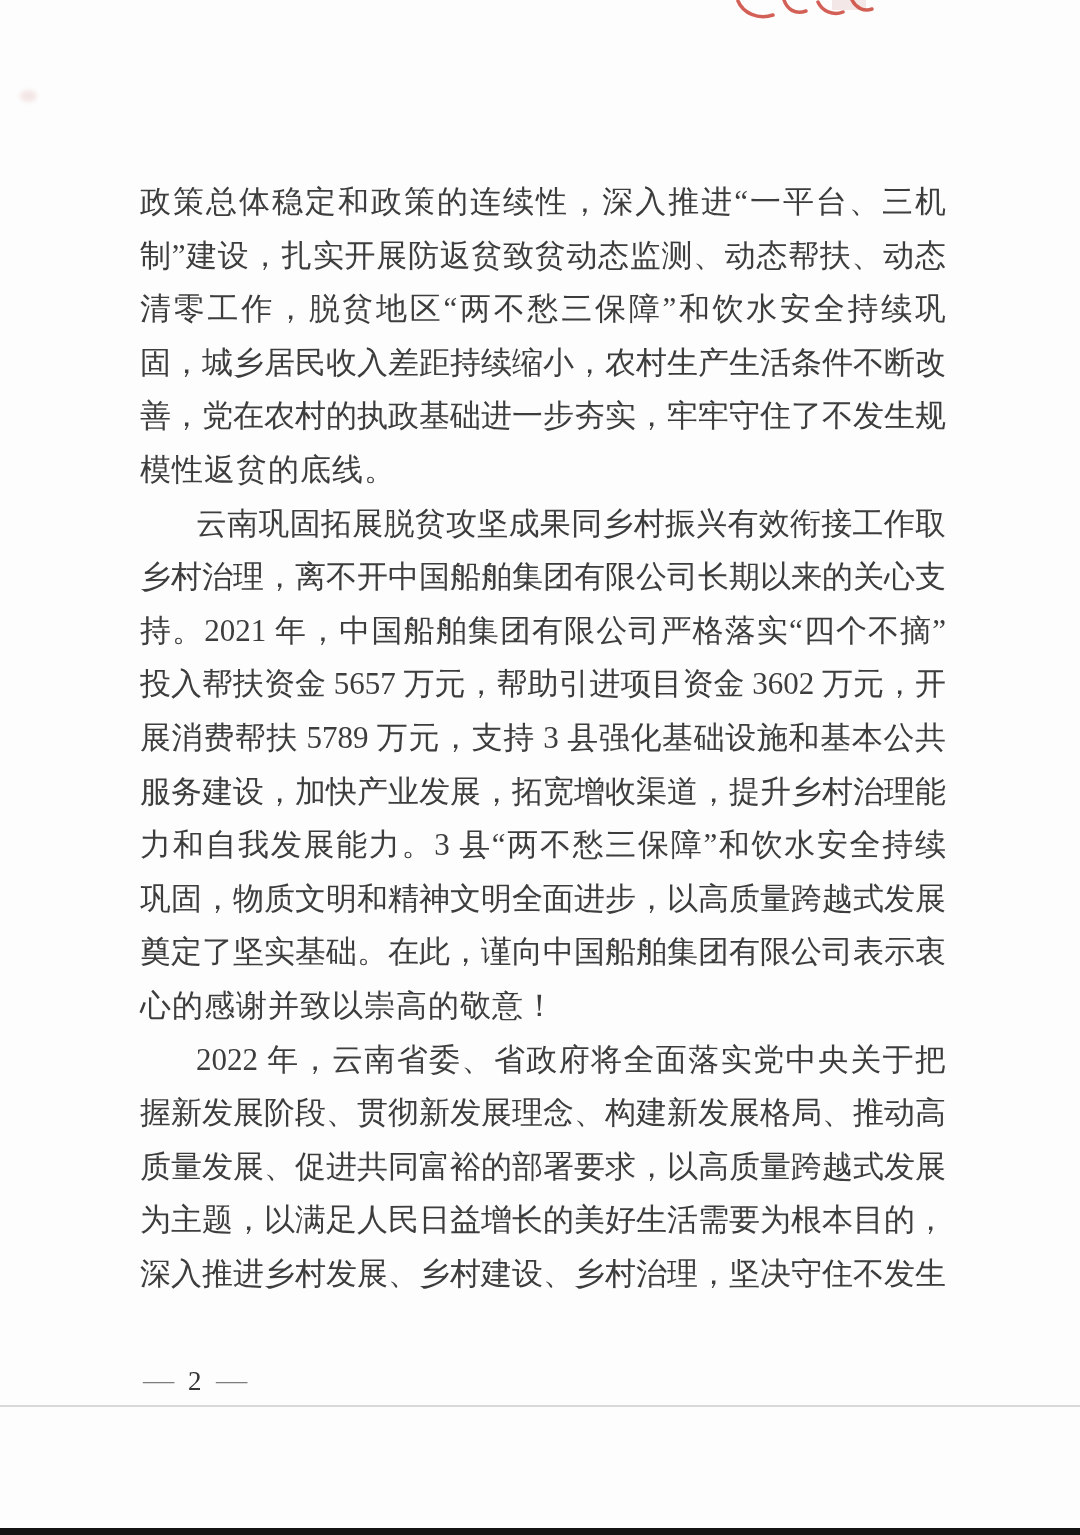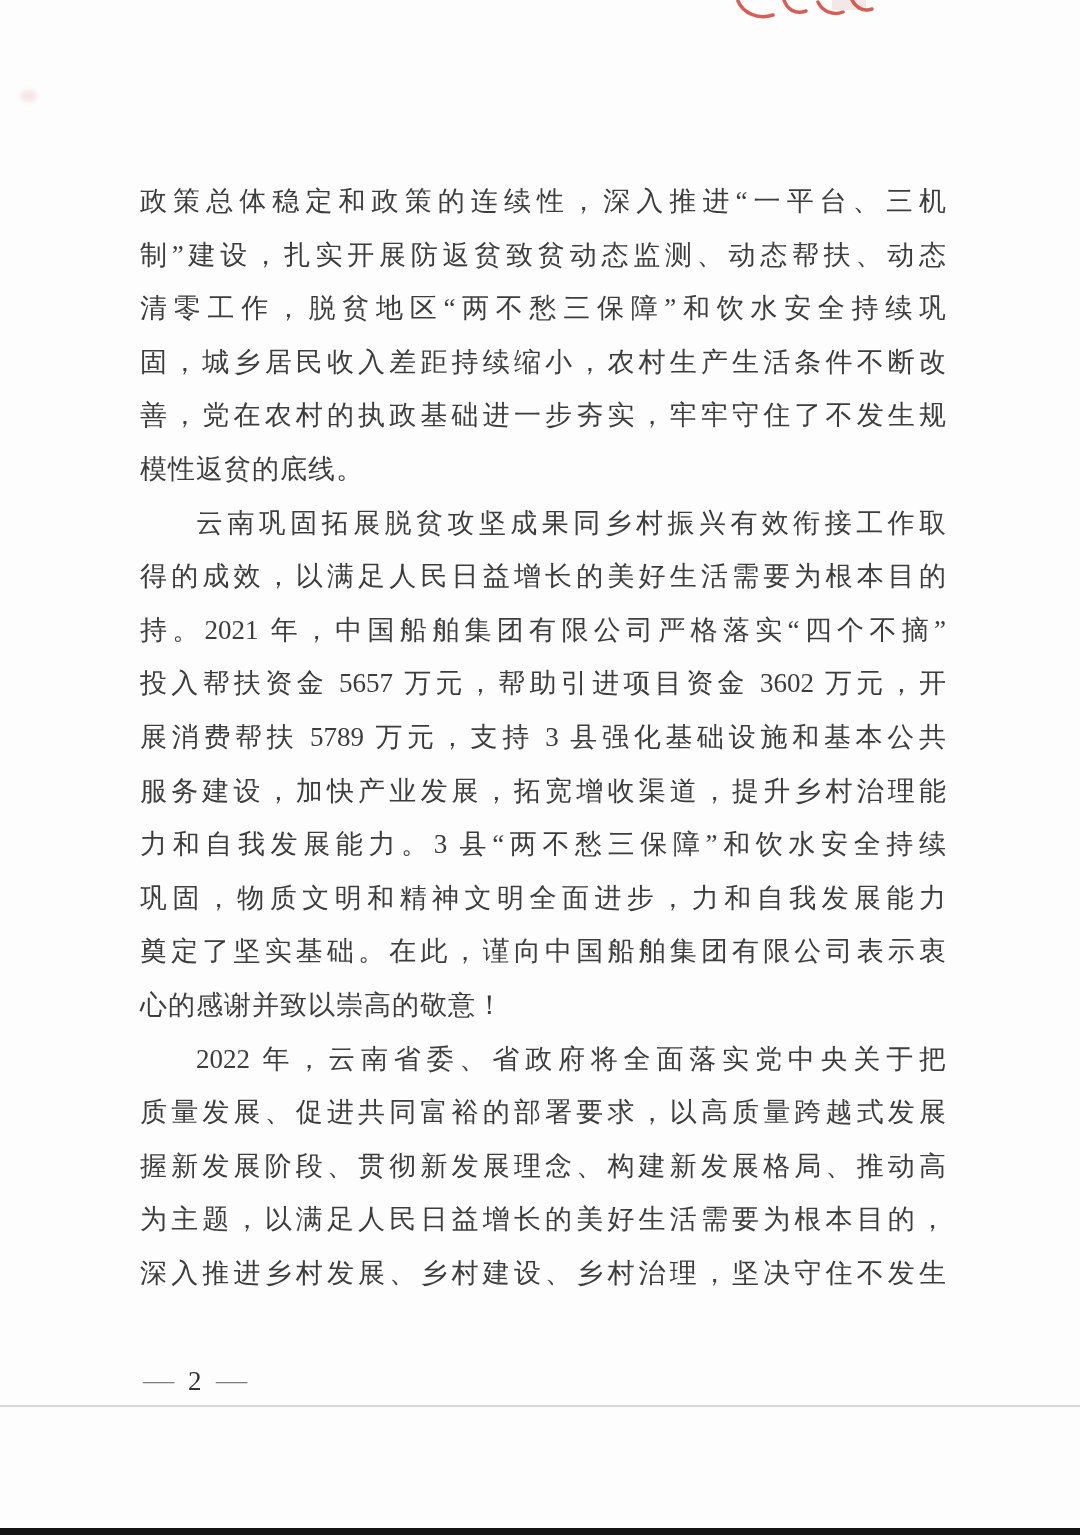--- a/index.html
+++ b/index.html
@@ -22,21 +22,21 @@
   }
   .text-block {
     position: absolute;
     left: 140px;
     top: 175px;
     width: 806px;
   }
   .line {
     height: 53.6px;
     line-height: 53.6px;
-    font-size: 27px;
+    font-size: 31px;
     letter-spacing: 1px;
     color: var(--ink, #3d3d3d);
     white-space: nowrap;
     text-align: left;
     -webkit-font-smoothing: antialiased;
   }
   .line.justify {
     white-space: normal;
     letter-spacing: normal;
     text-align: justify;
@@ -129,32 +129,32 @@
   <div class="scan-smudge"></div>
 
   <div class="text-block">
       <div class="line justify">政策总体稳定和政策的连续性，深入推进“一平台、三机</div>
       <div class="line justify">制”建设，扎实开展防返贫致贫动态监测、动态帮扶、动态</div>
       <div class="line justify">清零工作，脱贫地区“两不愁三保障”和饮水安全持续巩</div>
       <div class="line justify">固，城乡居民收入差距持续缩小，农村生产生活条件不断改</div>
       <div class="line justify">善，党在农村的执政基础进一步夯实，牢牢守住了不发生规</div>
       <div class="line">模性返贫的底线。</div>
       <div class="line justify indent">云南巩固拓展脱贫攻坚成果同乡村振兴有效衔接工作取</div>
-      <div class="line justify">得的成效，以满足人民日益增长的美好生活需要为根本目的</div>
+      <div class="line justify">乡村治理，离不开中国船舶集团有限公司长期以来的关心支</div>
       <div class="line justify">持。2021 年，中国船舶集团有限公司严格落实“四个不摘”</div>
       <div class="line justify">投入帮扶资金 5657 万元，帮助引进项目资金 3602 万元，开</div>
       <div class="line justify">展消费帮扶 5789 万元，支持 3 县强化基础设施和基本公共</div>
       <div class="line justify">服务建设，加快产业发展，拓宽增收渠道，提升乡村治理能</div>
       <div class="line justify">力和自我发展能力。3 县“两不愁三保障”和饮水安全持续</div>
-      <div class="line justify">巩固，物质文明和精神文明全面进步，力和自我发展能力</div>
+      <div class="line justify">巩固，物质文明和精神文明全面进步，以高质量跨越式发展</div>
       <div class="line justify">奠定了坚实基础。在此，谨向中国船舶集团有限公司表示衷</div>
       <div class="line">心的感谢并致以崇高的敬意！</div>
       <div class="line justify indent">2022 年，云南省委、省政府将全面落实党中央关于把</div>
+      <div class="line justify">握新发展阶段、贯彻新发展理念、构建新发展格局、推动高</div>
       <div class="line justify">质量发展、促进共同富裕的部署要求，以高质量跨越式发展</div>
-      <div class="line justify">握新发展阶段、贯彻新发展理念、构建新发展格局、推动高</div>
       <div class="line justify">为主题，以满足人民日益增长的美好生活需要为根本目的，</div>
       <div class="line justify">深入推进乡村发展、乡村建设、乡村治理，坚决守住不发生</div>
     </div>
 
   <div class="page-footer">
     <span class="dash">—</span>
     <span class="num">2</span>
     <span class="dash">—</span>
   </div>
 

